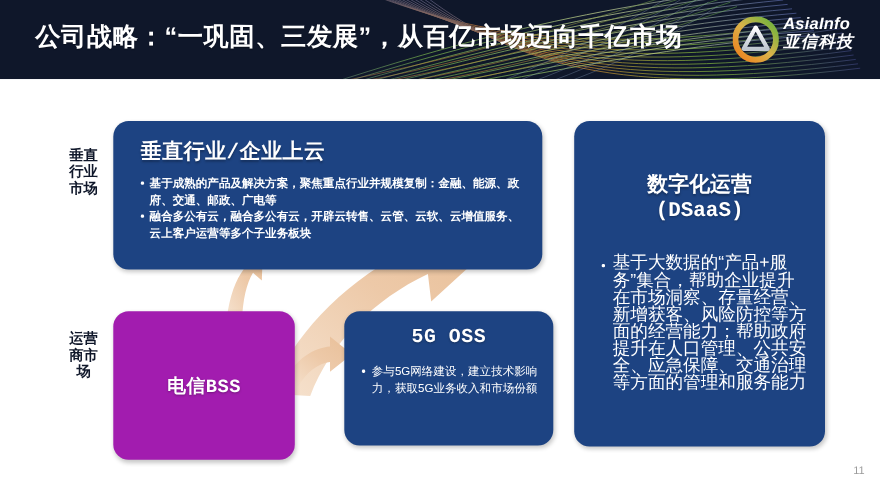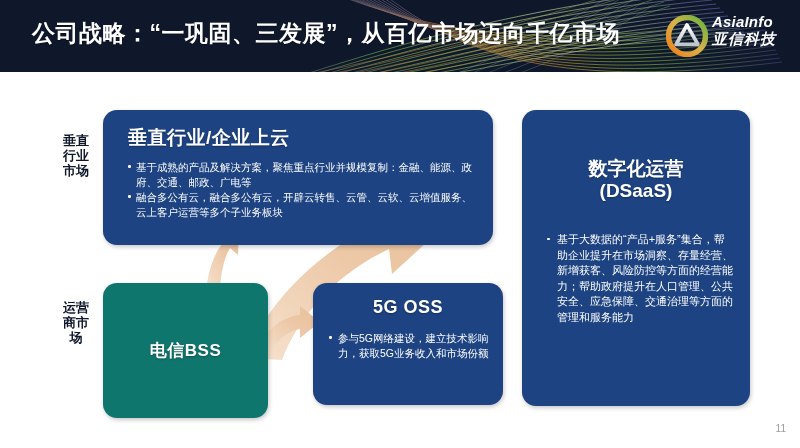--- a/index.html
+++ b/index.html
@@ -37,48 +37,48 @@
     position:absolute;width:26px;
     font-size:13px;font-weight:bold;color:#0f172a;
     line-height:15px;text-align:center;letter-spacing:0;margin-left:11px;
   }
   #label-vertical{left:52px;top:133px;}
   #label-operator{left:52px;top:300px;}
 
   
   .box{position:absolute;border-radius:14px;box-shadow:1px 2px 4px rgba(0,0,0,.22);}
   .box-blue{background:#1d4382;}
-  .box-orange{background:#0f766e;}
+  .box-orange{background:#a21caf;}
 
   #box-vertical{left:103px;top:110px;width:390px;height:135px;}
   #box-dsaas{left:522px;top:110px;width:228px;height:296px;}
   #box-oss{left:313px;top:283px;width:190px;height:122px;}
   #box-bss{left:103px;top:283px;width:165px;height:135px;}
 
   .box-title{
-    color:#ffffff;font-weight:bold;text-shadow:0 1px 2px rgba(0,0,0,.3);
+    color:#ffffff;font-weight:bold;text-shadow:0 1px 2px rgba(0,0,0,.3);font-family:Liberation Mono, monospace;
   }
   #t-vertical{position:absolute;left:25px;top:15px;font-size:19px;letter-spacing:.5px;}
   #t-dsaas{position:absolute;left:0;top:48px;width:228px;text-align:center;font-size:19px;line-height:22px;}
   #t-oss{position:absolute;left:0;top:14px;width:190px;text-align:center;font-size:18px;letter-spacing:.5px;}
   #t-bss{position:absolute;left:0;top:56px;width:165px;text-align:center;font-size:17px;letter-spacing:.5px;}
 
   ul.bullets{
     position:absolute;margin:0;padding:0;list-style:none;color:#ffffff;
   }
   ul.bullets li{position:relative;padding-left:9px;margin-bottom:1px;}
   ul.bullets li:before{
     content:"";position:absolute;left:1px;top:.52em;
     width:2.5px;height:2.5px;border-radius:50%;background:#fff;
   }
-  #b-vertical{left:24px;top:50px;width:352px;font-size:10.5px;line-height:14.5px;}
+  #b-vertical{left:24px;top:50px;width:352px;font-size:10.5px;line-height:14.5px;font-weight:bold;}
   #b-oss{left:14px;top:48px;width:166px;font-size:10.5px;line-height:15px;}
   #b-oss li{padding-left:11px;}
   #b-oss li:before{left:2px;}
-  #b-dsaas{left:22px;top:122px;width:190px;font-size:11px;line-height:15.5px;}
+  #b-dsaas{left:22px;top:122px;width:190px;font-size:16px;line-height:15.5px;}
   #b-dsaas li{padding-left:13px;}
   #b-dsaas li:before{left:3px;}
 
   
   #arrows{position:absolute;left:0;top:0;width:800px;height:448px;pointer-events:none;}
 
   
   #page-no{
     position:absolute;right:14px;bottom:14px;
     font-size:10px;color:#9a9a9a;

